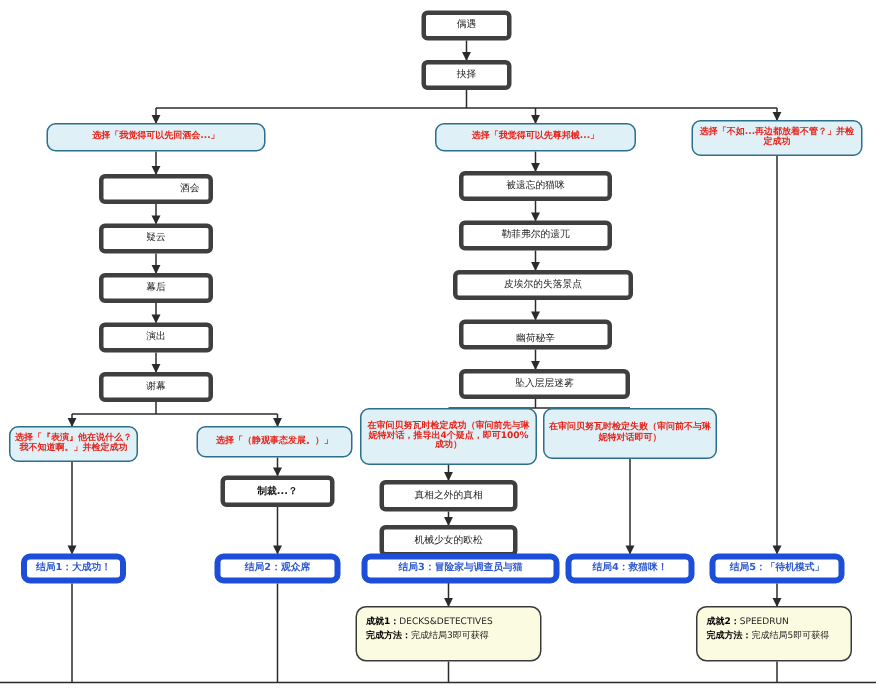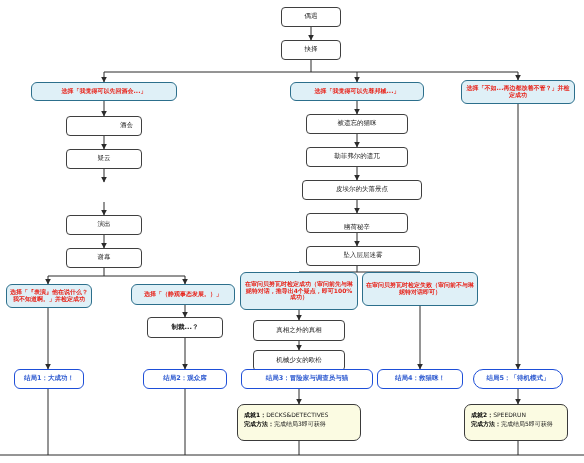--- a/index.html
+++ b/index.html
@@ -5,38 +5,38 @@
   html,body{margin:0;padding:0;background:#ffffff;}
   body{
     font-family:"DejaVu Sans","Liberation Sans",sans-serif;
     width:584px;height:463px;position:relative;overflow:hidden;
   }
   #canvas{position:absolute;left:0;top:0;width:584px;height:463px;}
   svg.wires{position:absolute;left:0;top:0;width:584px;height:463px;}
 
   .node{
     position:absolute;box-sizing:border-box;
-    border:1px solid #15803d;border-radius:4px;background:#ffffff;
+    border:3px solid #15803d;border-radius:4px;background:#ffffff;
     display:flex;align-items:center;justify-content:center;text-align:center;
     line-height:1.15;color:#1a1a1a;
     padding:1px 2px;
   }
   .node .txt{display:block;width:100%;}
 
   
   .plain{font-size:6.5px;background:#ffffff;border-color:#3f3f3f;}
 
   
   .choice{
     background:#dff0f7;border:1px solid #2c6f8c;border-radius:6px;
     color:#e8231a;font-size:6px;font-weight:bold;
   }
   
   .ending{
-    background:#ffffff;border:1px solid #1d4ed8;border-radius:6px;
+    background:#ffffff;border:4px solid #1d4ed8;border-radius:6px;
     color:#2f5bd0;font-size:6.5px;font-weight:bold;
   }
   
   .achv{
     background:#fbfbe2;border:1px solid #3a3a3a;border-radius:7px;
     color:#1a1a1a;font-size:6px;
     display:block;padding:5px 6px;text-align:left;
   }
   .achv .line{display:block;margin:2px 0;white-space:nowrap;}
   .achv .k{color:#000;font-weight:bold;}
@@ -127,20 +127,23 @@
   <div class="node choice" style="left:461px;top:80px;width:114px;height:24px;">
     <span class="txt">选择「不如...再边都放着不管？」并检定成功</span>
   </div>
 
   <div class="node plain" style="left:66px;top:116px;width:76px;height:20px;padding-left:47px;">
     <span class="txt">酒会</span>
   </div>
   <div class="node plain" style="left:66px;top:149px;width:76px;height:20px;">
     <span class="txt">疑云</span>
   </div>
+  <div class="node plain" style="left:66px;top:182px;width:76px;height:20px;">
+    <span class="txt">幕后</span>
+  </div>
   <div class="node plain" style="left:66px;top:215px;width:76px;height:20px;justify-content:flex-end;">
     <span class="txt">演出</span>
   </div>
   <div class="node plain" style="left:66px;top:248px;width:76px;height:20px;">
     <span class="txt">谢幕</span>
   </div>
 
   <div class="node plain" style="left:306px;top:114px;width:102px;height:20px;">
     <span class="txt">被遗忘的猫咪</span>
   </div>
@@ -193,21 +196,21 @@
   </div>
 
   <div class="node ending" style="left:241px;top:369px;width:132px;height:20px;">
     <span class="txt">结局3：冒险家与调查员与猫</span>
   </div>
 
   <div class="node ending" style="left:377px;top:369px;width:86px;height:20px;">
     <span class="txt">结局4：救猫咪！</span>
   </div>
 
-  <div class="node ending" style="left:473px;top:369px;width:90px;height:20px;border-radius:10px;">
+  <div class="node ending" style="left:473px;top:369px;width:90px;height:20px;">
     <span class="txt">结局5：「待机模式」</span>
   </div>
 
   <div class="node achv" style="left:237px;top:404px;width:124px;height:37px;">
     <span class="line">
       <span class="k">成就1：</span><span>DECKS&amp;DETECTIVES</span>
     </span>
     <span class="line">
       <span class="k">完成方法：</span><span>完成结局3即可获得</span>
     </span>

